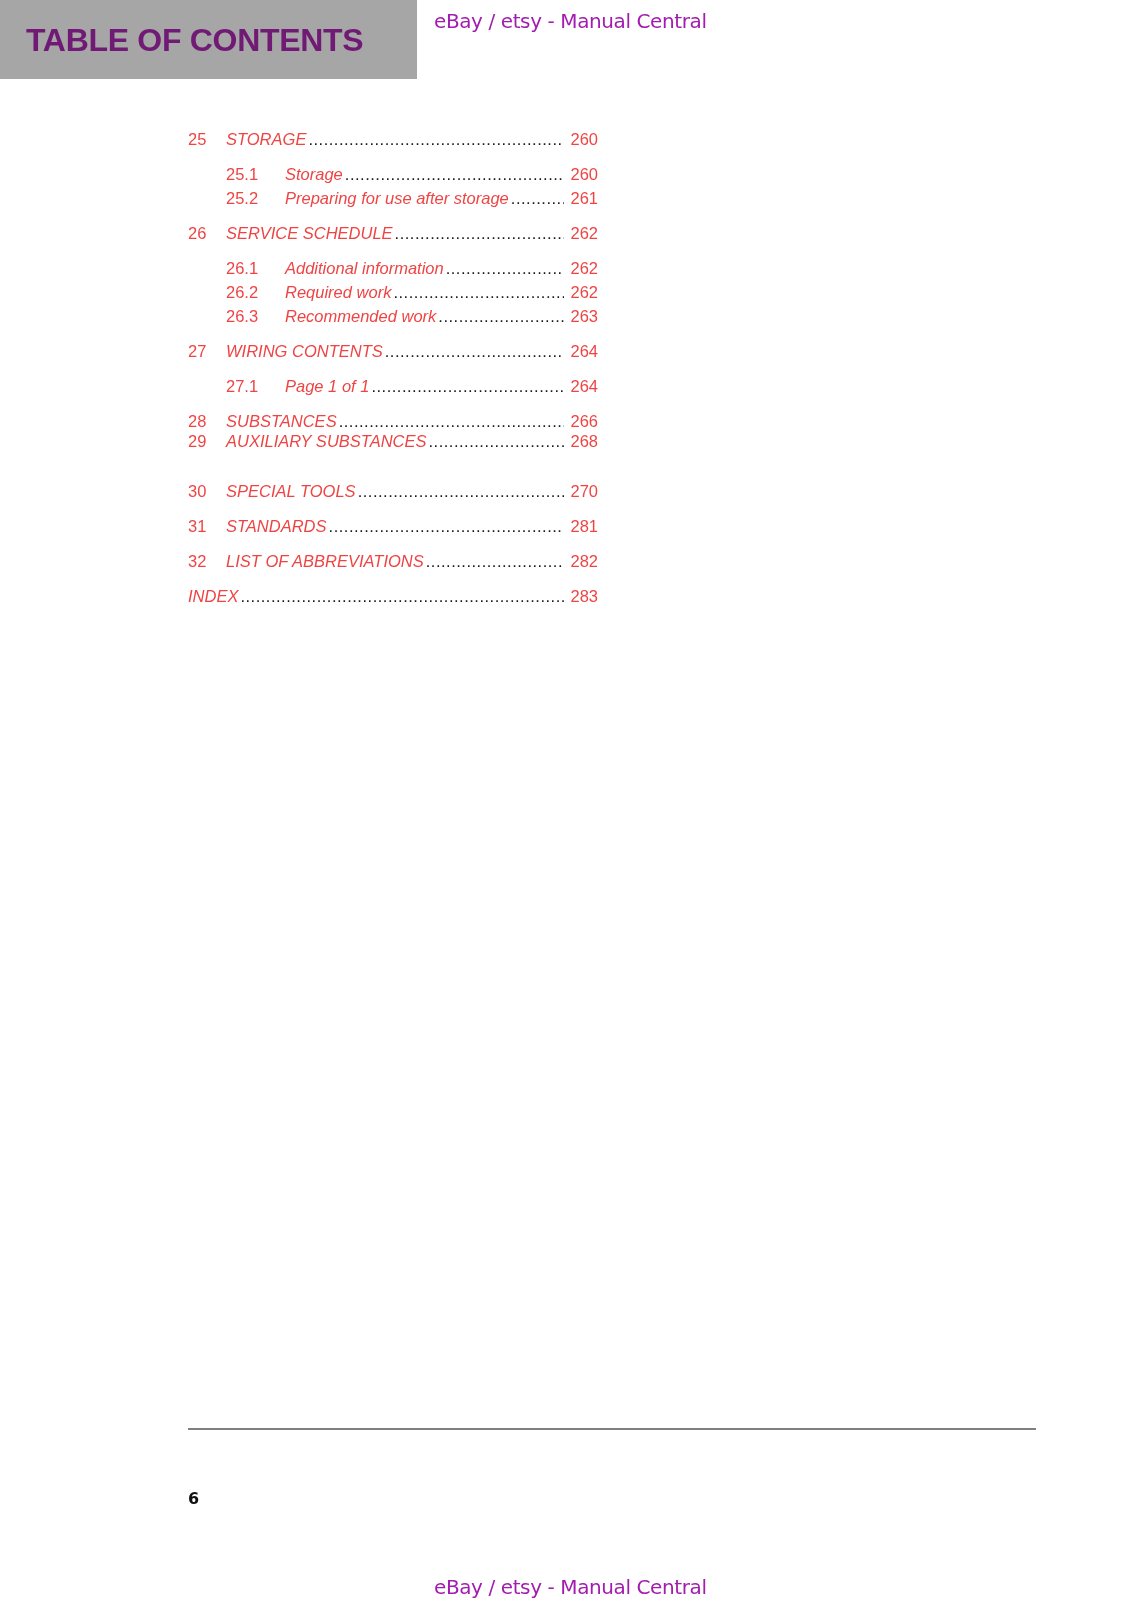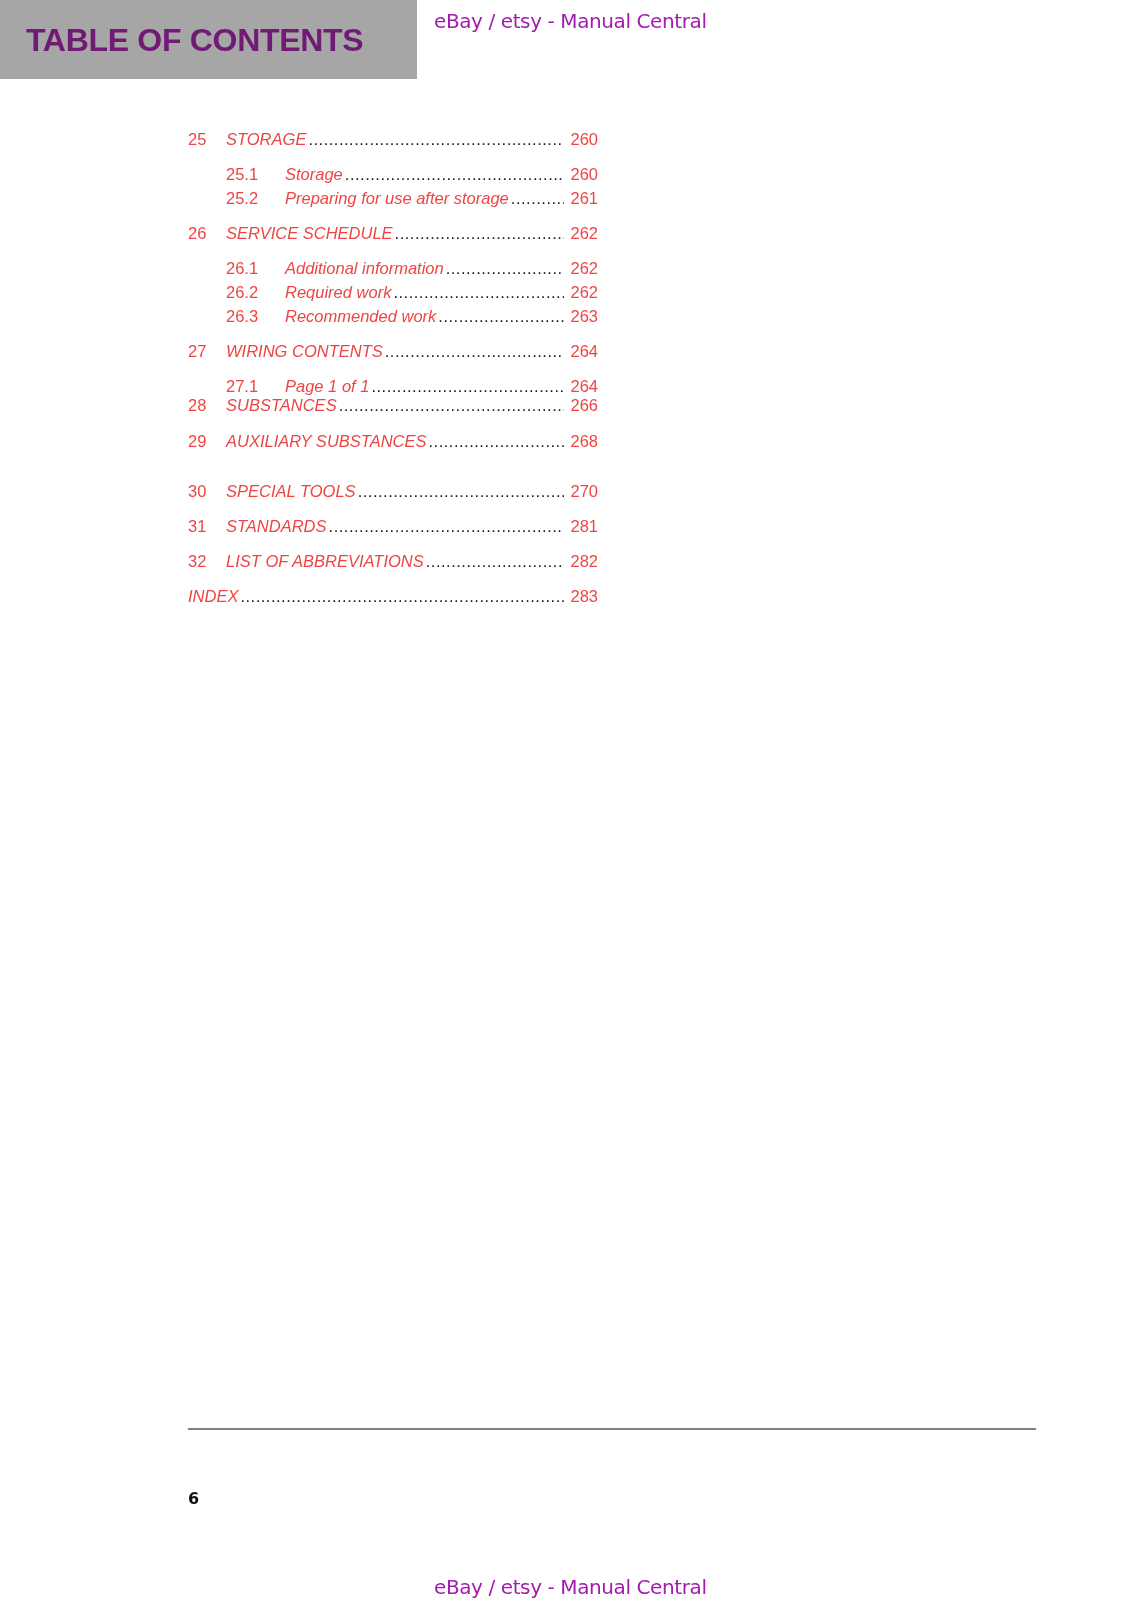--- a/index.html
+++ b/index.html
@@ -107,21 +107,21 @@
     <span class="toc-label">WIRING CONTENTS</span>
     <span class="toc-dots"></span>
     <span class="toc-page">264</span>
   </div>
   <div class="toc-row sub" style="top:247px">
     <span class="toc-num">27.1</span>
     <span class="toc-label">Page 1 of 1</span>
     <span class="toc-dots"></span>
     <span class="toc-page">264</span>
   </div>
-  <div class="toc-row" style="top:266px">
+  <div class="toc-row" style="top:282px">
     <span class="toc-num">28</span>
     <span class="toc-label">SUBSTANCES</span>
     <span class="toc-dots"></span>
     <span class="toc-page">266</span>
   </div>
   <div class="toc-row" style="top:302px">
     <span class="toc-num">29</span>
     <span class="toc-label">AUXILIARY SUBSTANCES</span>
     <span class="toc-dots"></span>
     <span class="toc-page">268</span>

